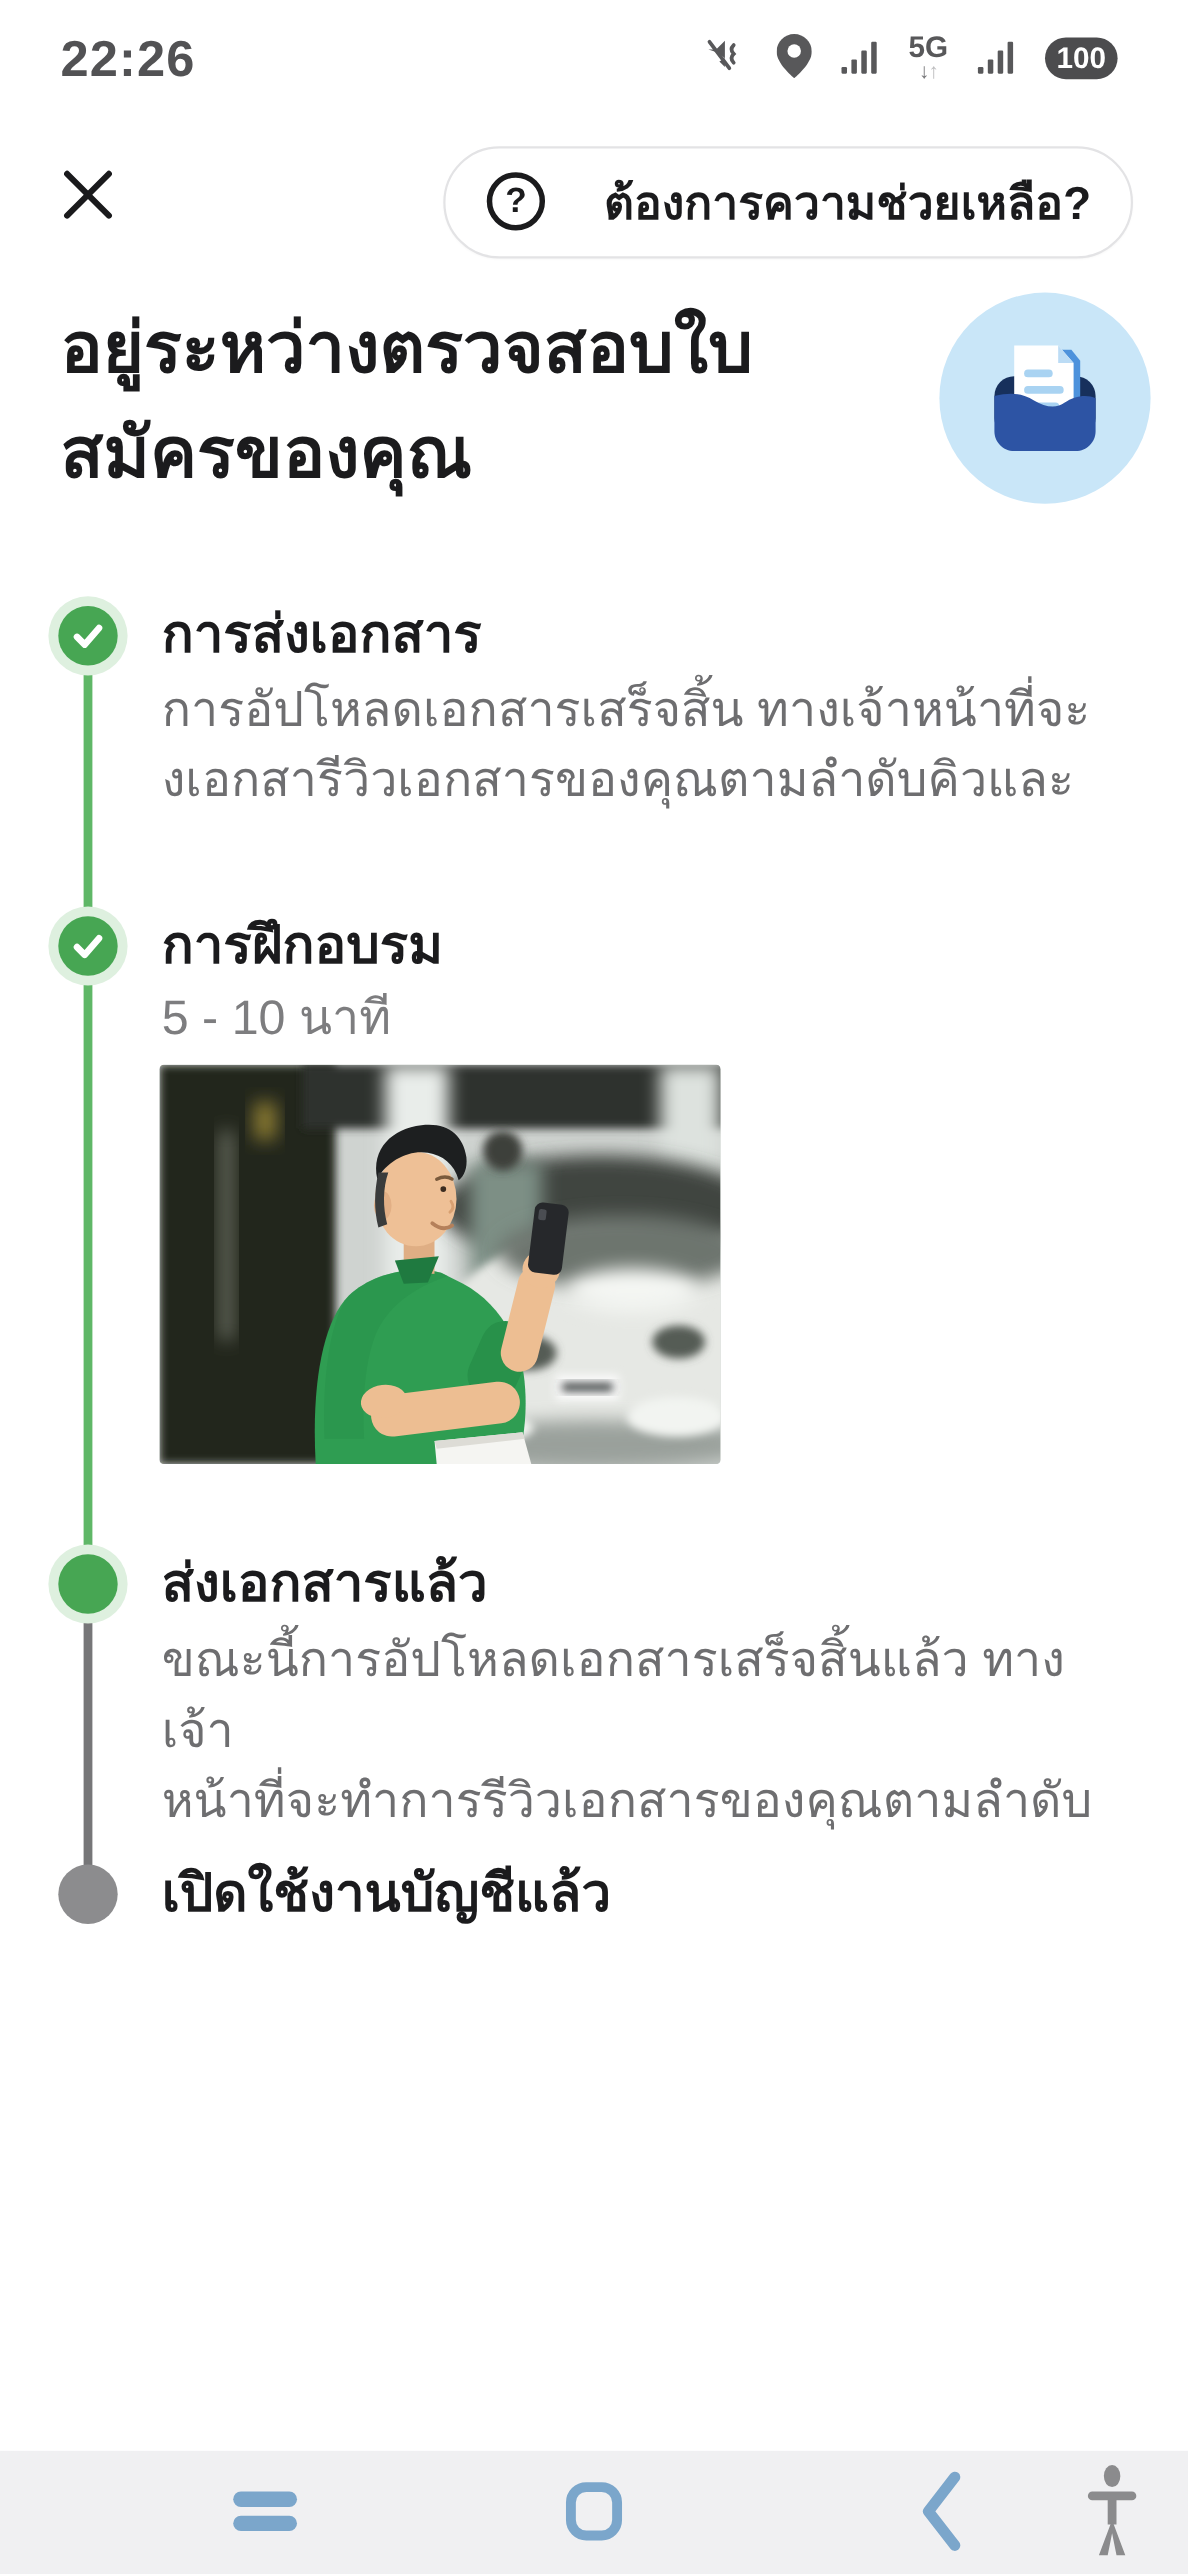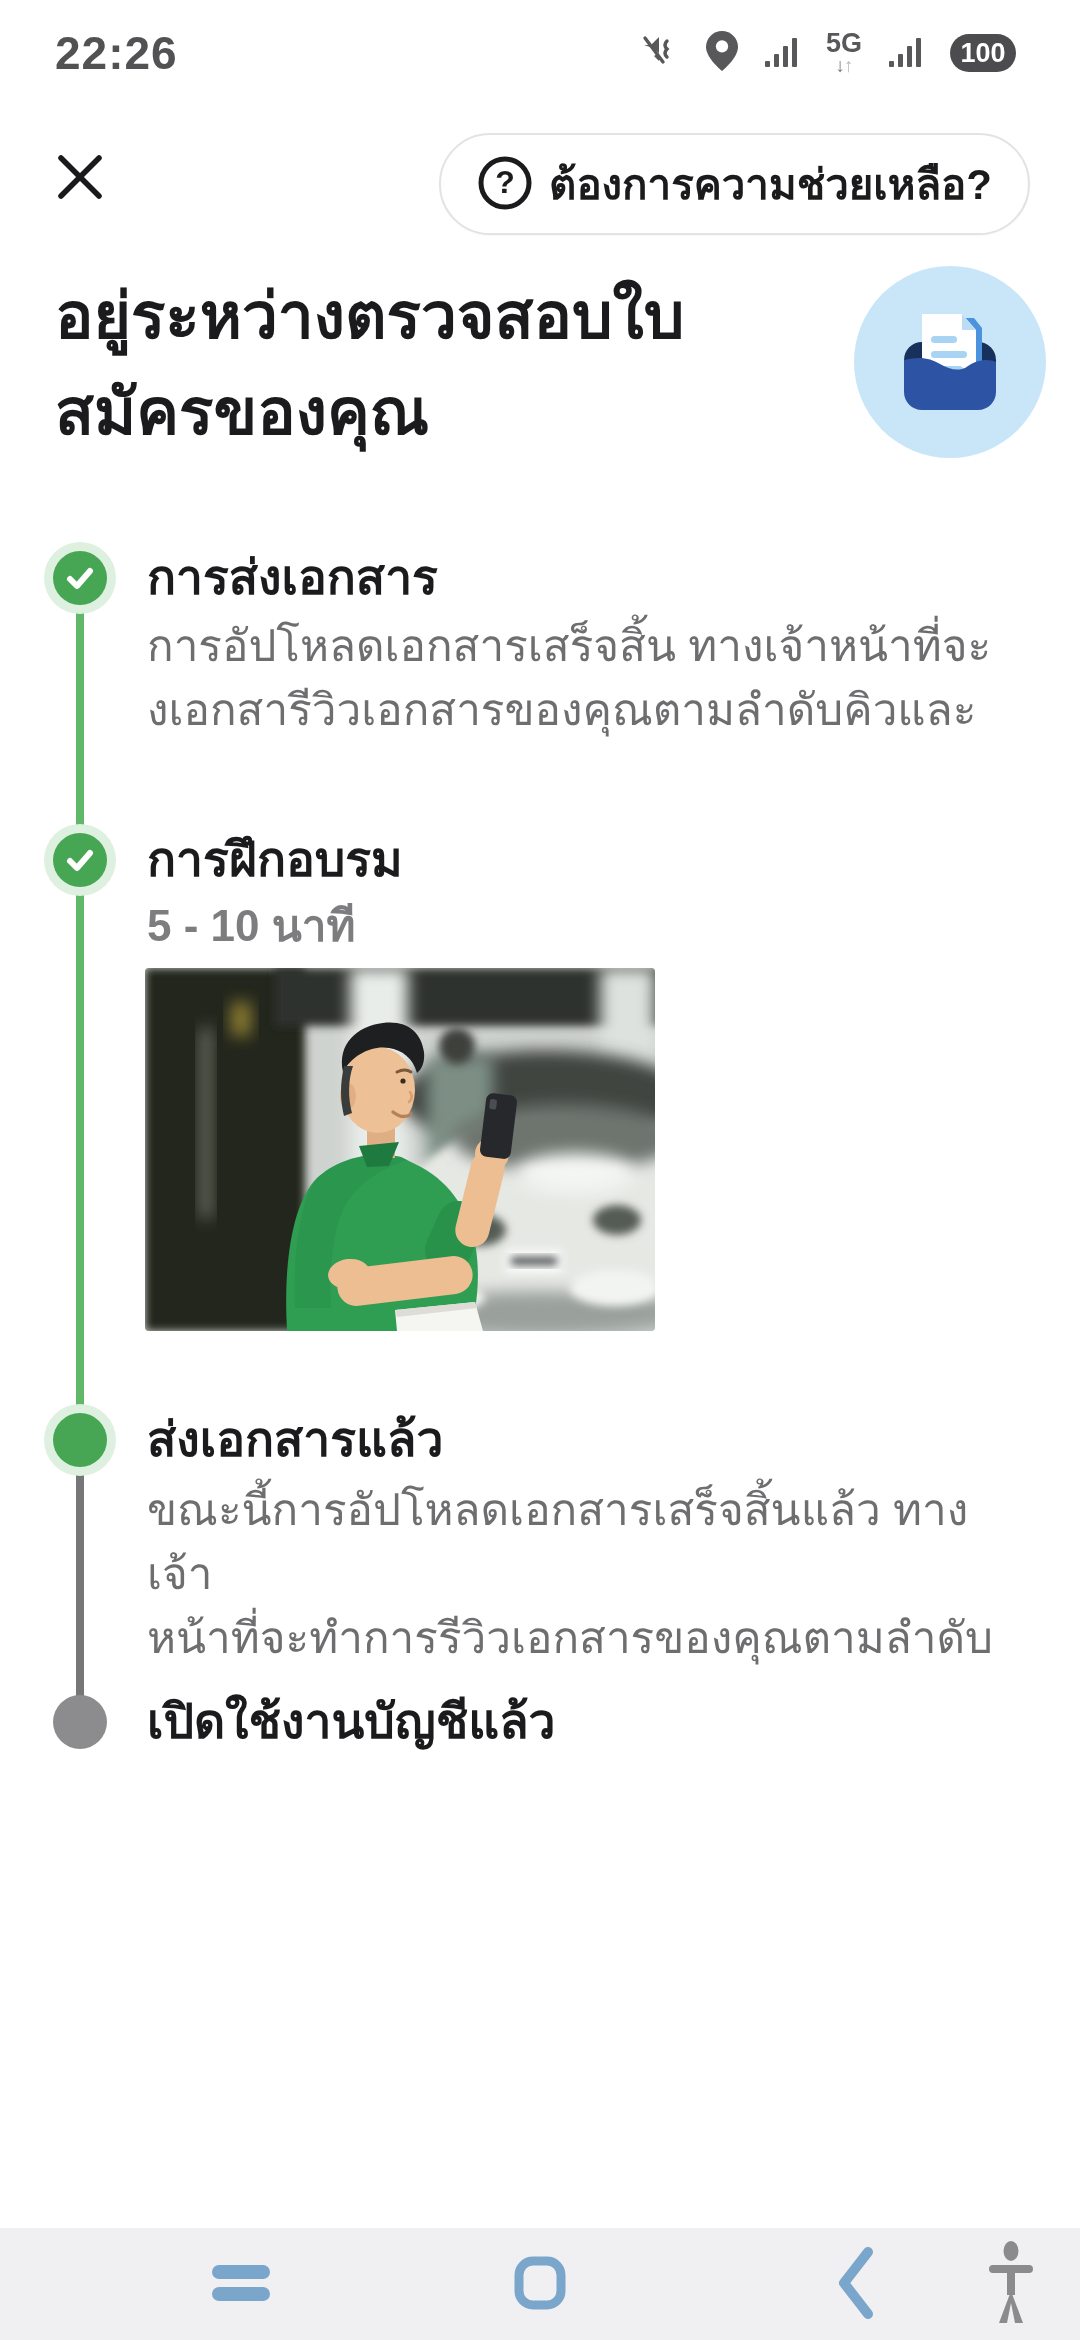--- a/index.html
+++ b/index.html
@@ -31,21 +31,21 @@
     position:absolute; left:50px; top:148px; width:60px; height:60px;
     background:none; border:none; cursor:pointer; display:flex;
     align-items:center; justify-content:center;
   }
   .help-pill {
     position:absolute; right:50px; top:133px; height:102px;
     background:#ffffff; border:2px solid #e3e3e5; border-radius:51px;
     display:flex; align-items:center; gap:16px; padding:0 36px;
     cursor:pointer; box-shadow:0 1px 2px rgba(0,0,0,0.03);
   }
-  .help-pill .help-label { font-size:42px; font-weight:700; color:#1b1b1d; white-space:nowrap; }
+  .help-pill .help-label { font-size:42px; font-weight:700; color:#1b1b1d; white-space:nowrap;margin-left:36px; }
   
   .page-title {
     position:absolute; left:55px; top:268px; width:780px;
     font-size:64px; font-weight:700; color:#1b1b1d; line-height:96px;
   }
   .page-title .line { display:block; }
   .title-badge {
     position:absolute; left:854px; top:266px; width:192px; height:192px;
     border-radius:50%; background:#c9e6f8;
     display:flex; align-items:center; justify-content:center;
@@ -197,21 +197,21 @@
   </div>
 
   <div class="tl-node halo" style="top:824px;">
     <span class="dot">
       <svg width="34" height="34" viewBox="0 0 34 34">
         <polyline points="7,18 14,25 27,10" fill="none" stroke="#ffffff" stroke-width="6" stroke-linecap="round" stroke-linejoin="round"></polyline>
       </svg>
     </span>
   </div>
   <div class="step-title" style="top:826px;">การฝึกอบรม</div>
-  <div class="step-duration" style="top:896px;font-weight:bold;">5 - 10 นาที</div>
+  <div class="step-duration" style="top:896px;">5 - 10 นาที</div>
 
   <div class="training-photo">
     <svg width="510" height="363" viewBox="0 0 510 363">
       <defs>
         <filter id="b8" x="-40%" y="-40%" width="180%" height="180%">
             <feGaussianBlur stdDeviation="8"></feGaussianBlur>
           </filter>
         <filter id="b4" x="-40%" y="-40%" width="180%" height="180%">
             <feGaussianBlur stdDeviation="4"></feGaussianBlur>
           </filter>

